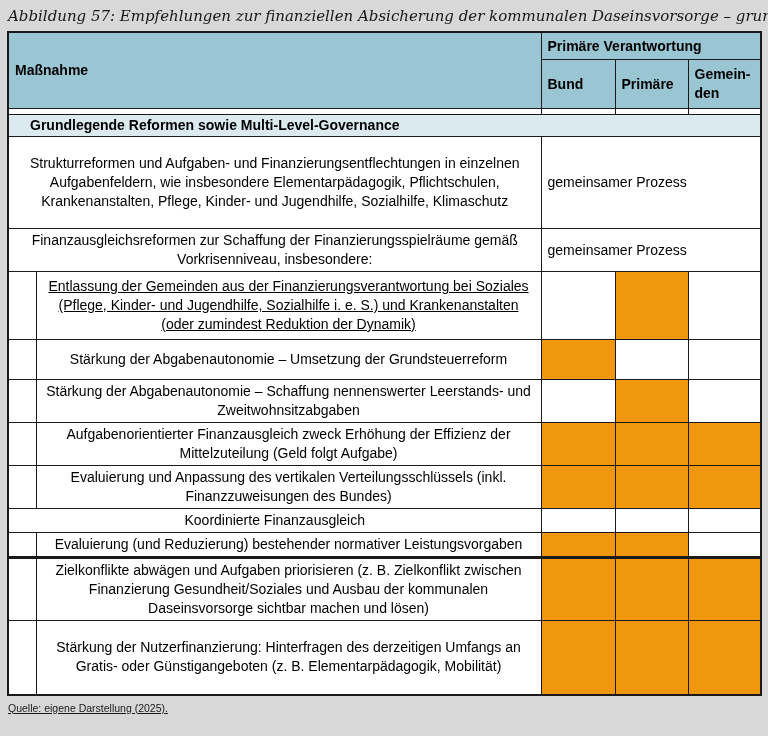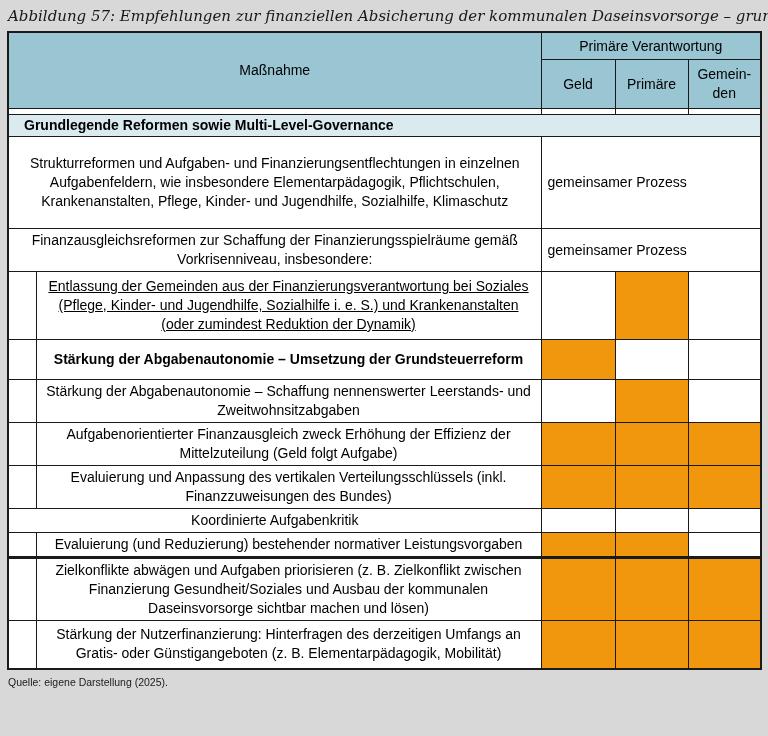--- a/index.html
+++ b/index.html
@@ -31,43 +31,44 @@
   table.grid th, table.grid td {
     border: 1.5px solid var(--border, #1a1a1a);
     padding: 2px 6px;
     font-size: 14px;
     line-height: 19px;
     vertical-align: middle;
     overflow: hidden;
   }
   thead th {
     background: var(--header-bg, #9ac6d3);
-    font-weight: 400;
-    text-align: center;
+    font-weight: 700;
+    text-align: left;
     font-size: 14.5px;
   }
   th.resp-h { height: 22px; }
   th.col-h { height: 44px; white-space: pre-line; line-height: 18px; }
   tr.spacer-row td { height: 5px; padding: 0; }
   tr.section-row td {
     background: var(--section-bg, #daeaee);
     font-weight: 700;
     height: 17px;
-    padding: 1px 15px;
+    padding: 1px 21px;
   }
   td.indent { padding: 0; }
   td.measure { text-align: center; }
   td.process { text-align: left; }
   td.mark { padding: 0; }
   td.mark.filled { background: var(--mark, #f0970e); }
   tr.thick-top td { border-top: 3px solid var(--border, #1a1a1a); }
   .source {
     font-size: 10.5px;
     color: #1a1a1a;
     margin: 6px 0 0 8px;
+    text-decoration: underline;
   }
 </style>
 </head>
 <body>
 
 <div class="title">Abbildung 57: Empfehlungen zur finanziellen Absicherung der kommunalen Daseinsvorsorge – grundlegende Reformen</div>
 
 <table class="grid">
   <colgroup>
     <col style="width:28px">
@@ -75,21 +76,21 @@
     <col style="width:74px">
     <col style="width:73px">
     <col style="width:73px">
   </colgroup>
   <thead>
     <tr>
       <th rowspan="2" colspan="2" class="measure-h">Maßnahme</th>
       <th colspan="3" class="resp-h">Primäre Verantwortung</th>
     </tr>
     <tr>
-      <th class="col-h">Geld</th>
+      <th class="col-h">Bund</th>
       <th class="col-h">Primäre</th>
       <th class="col-h">Gemein-
 den</th>
     </tr>
   </thead>
   <tbody id="tbody">
     <tr class="spacer-row">
       <td colspan="2"></td>
       <td></td>
       <td></td>
@@ -106,21 +107,21 @@
         <td class="measure" colspan="2">Finanzausgleichsreformen zur Schaffung der Finanzierungsspielräume gemäß Vorkrisenniveau, insbesondere:</td>
         <td colspan="3" class="process">gemeinsamer Prozess</td>
       </tr>
       <tr style="height: 68px; text-decoration: underline;">
         <td class="indent"></td>
         <td class="measure">Entlassung der Gemeinden aus der Finanzierungsverantwortung bei Soziales (Pflege, Kinder- und Jugendhilfe, Sozialhilfe i. e. S.) und Krankenanstalten (oder zumindest Reduktion der Dynamik)</td>
         <td class="mark"></td>
         <td class="mark filled"></td>
         <td class="mark"></td>
       </tr>
-      <tr style="height: 40px; font-weight: bold;">
+      <tr style="height: 40px;">
         <td class="indent"></td>
         <td class="measure">Stärkung der Abgabenautonomie – Umsetzung der Grundsteuerreform</td>
         <td class="mark filled"></td>
         <td class="mark"></td>
         <td class="mark"></td>
       </tr>
       <tr style="height: 40px;">
         <td class="indent"></td>
         <td class="measure">Stärkung der Abgabenautonomie – Schaffung nennenswerter Leerstands- und Zweitwohnsitzabgaben</td>
         <td class="mark"></td>
@@ -135,40 +136,40 @@
         <td class="mark filled"></td>
       </tr>
       <tr style="height: 41px;">
         <td class="indent"></td>
         <td class="measure">Evaluierung und Anpassung des vertikalen Verteilungsschlüssels (inkl. Finanzzuweisungen des Bundes)</td>
         <td class="mark filled"></td>
         <td class="mark filled"></td>
         <td class="mark filled"></td>
       </tr>
       <tr style="height: 18px;">
-        <td class="measure" colspan="2">Koordinierte Aufgabenkritik</td>
+        <td class="measure" colspan="2">Koordinierte Finanzausgleich</td>
         <td class="mark"></td>
         <td class="mark"></td>
         <td class="mark"></td>
       </tr>
       <tr style="height: 23px;">
         <td class="indent"></td>
         <td class="measure">Evaluierung (und Reduzierung) bestehender normativer Leistungsvorgaben</td>
         <td class="mark filled"></td>
         <td class="mark filled"></td>
         <td class="mark"></td>
       </tr>
       <tr class="thick-top" style="height: 62px;">
         <td class="indent"></td>
         <td class="measure">Zielkonflikte abwägen und Aufgaben priorisieren (z. B. Zielkonflikt zwischen Finanzierung Gesundheit/Soziales und Ausbau der kommunalen Daseinsvorsorge sichtbar machen und lösen)</td>
         <td class="mark filled"></td>
         <td class="mark filled"></td>
         <td class="mark filled"></td>
       </tr>
-      <tr style="height: 48px;">
+      <tr style="height: 74px;">
         <td class="indent"></td>
         <td class="measure">Stärkung der Nutzerfinanzierung: Hinterfragen des derzeitigen Umfangs an Gratis- oder Günstigangeboten (z. B. Elementarpädagogik, Mobilität)</td>
         <td class="mark filled"></td>
         <td class="mark filled"></td>
         <td class="mark filled"></td>
       </tr>
     </tbody>
 </table>
 
 <div class="source">Quelle: eigene Darstellung (2025).</div>

